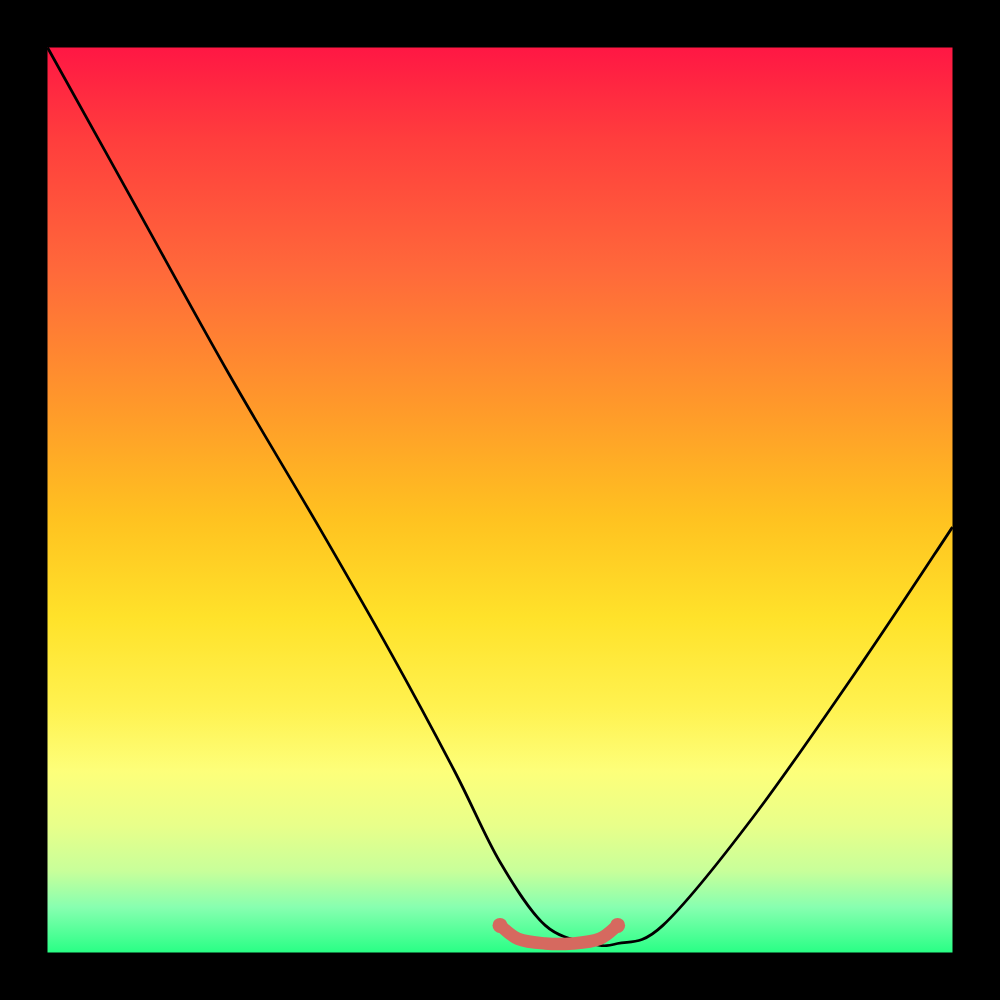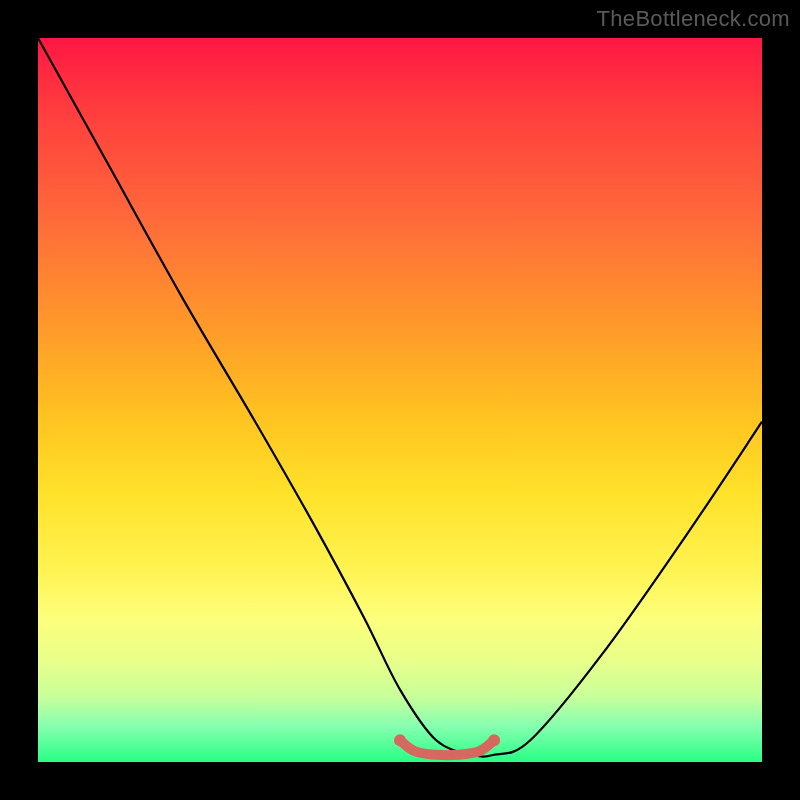--- a/index.html
+++ b/index.html
@@ -60,14 +60,13 @@
 
 <div class="container">
   <div class="plot-area">
     <svg class="curve" viewBox="0 0 724 724" preserveAspectRatio="none">
       <path id="main-curve-path" fill="none" stroke="#000" stroke-width="2.2" d="M 0.0 0.0 C 12.1 21.7, 48.3 86.9, 72.4 130.3 C 96.5 173.8, 120.7 218.4, 144.8 260.6 C 168.9 302.9, 195.5 346.3, 217.2 383.7 C 238.9 421.1, 257.0 452.5, 275.1 485.1 C 293.2 517.7, 311.3 551.4, 325.8 579.2 C 340.3 607.0, 349.9 631.1, 362.0 651.6 C 374.1 672.1, 386.1 691.4, 398.2 702.3 C 410.3 713.1, 424.7 714.3, 434.4 716.8 C 444.1 719.2, 446.5 719.2, 456.1 716.8 C 465.8 714.3, 474.2 719.2, 492.3 702.3 C 510.4 685.4, 538.2 650.4, 564.7 615.4 C 591.3 580.4, 625.1 530.9, 651.6 492.3 C 678.1 453.7, 711.9 401.8, 724.0 383.7"></path>
       <path id="flat-segment-path" fill="none" stroke="#d6695f" stroke-width="10" stroke-linecap="round" stroke-linejoin="round" d="M 362.0 702.3 C 364.4 704.1, 370.4 710.7, 376.5 713.1 C 382.5 715.6, 391.0 716.2, 398.2 716.8 C 405.4 717.4, 412.7 717.4, 419.9 716.8 C 427.2 716.2, 435.6 715.6, 441.6 713.1 C 447.7 710.7, 453.7 704.1, 456.1 702.3"></path>
       <circle id="flat-start-dot" r="6" fill="#d6695f" cx="362.0" cy="702.3"></circle>
       <circle id="flat-end-dot" r="6" fill="#d6695f" cx="456.1" cy="702.3"></circle>
     </svg>
   </div>
-  <div class="watermark">TheBottleneck.com</div>
 </div>
 
 </body></html>

